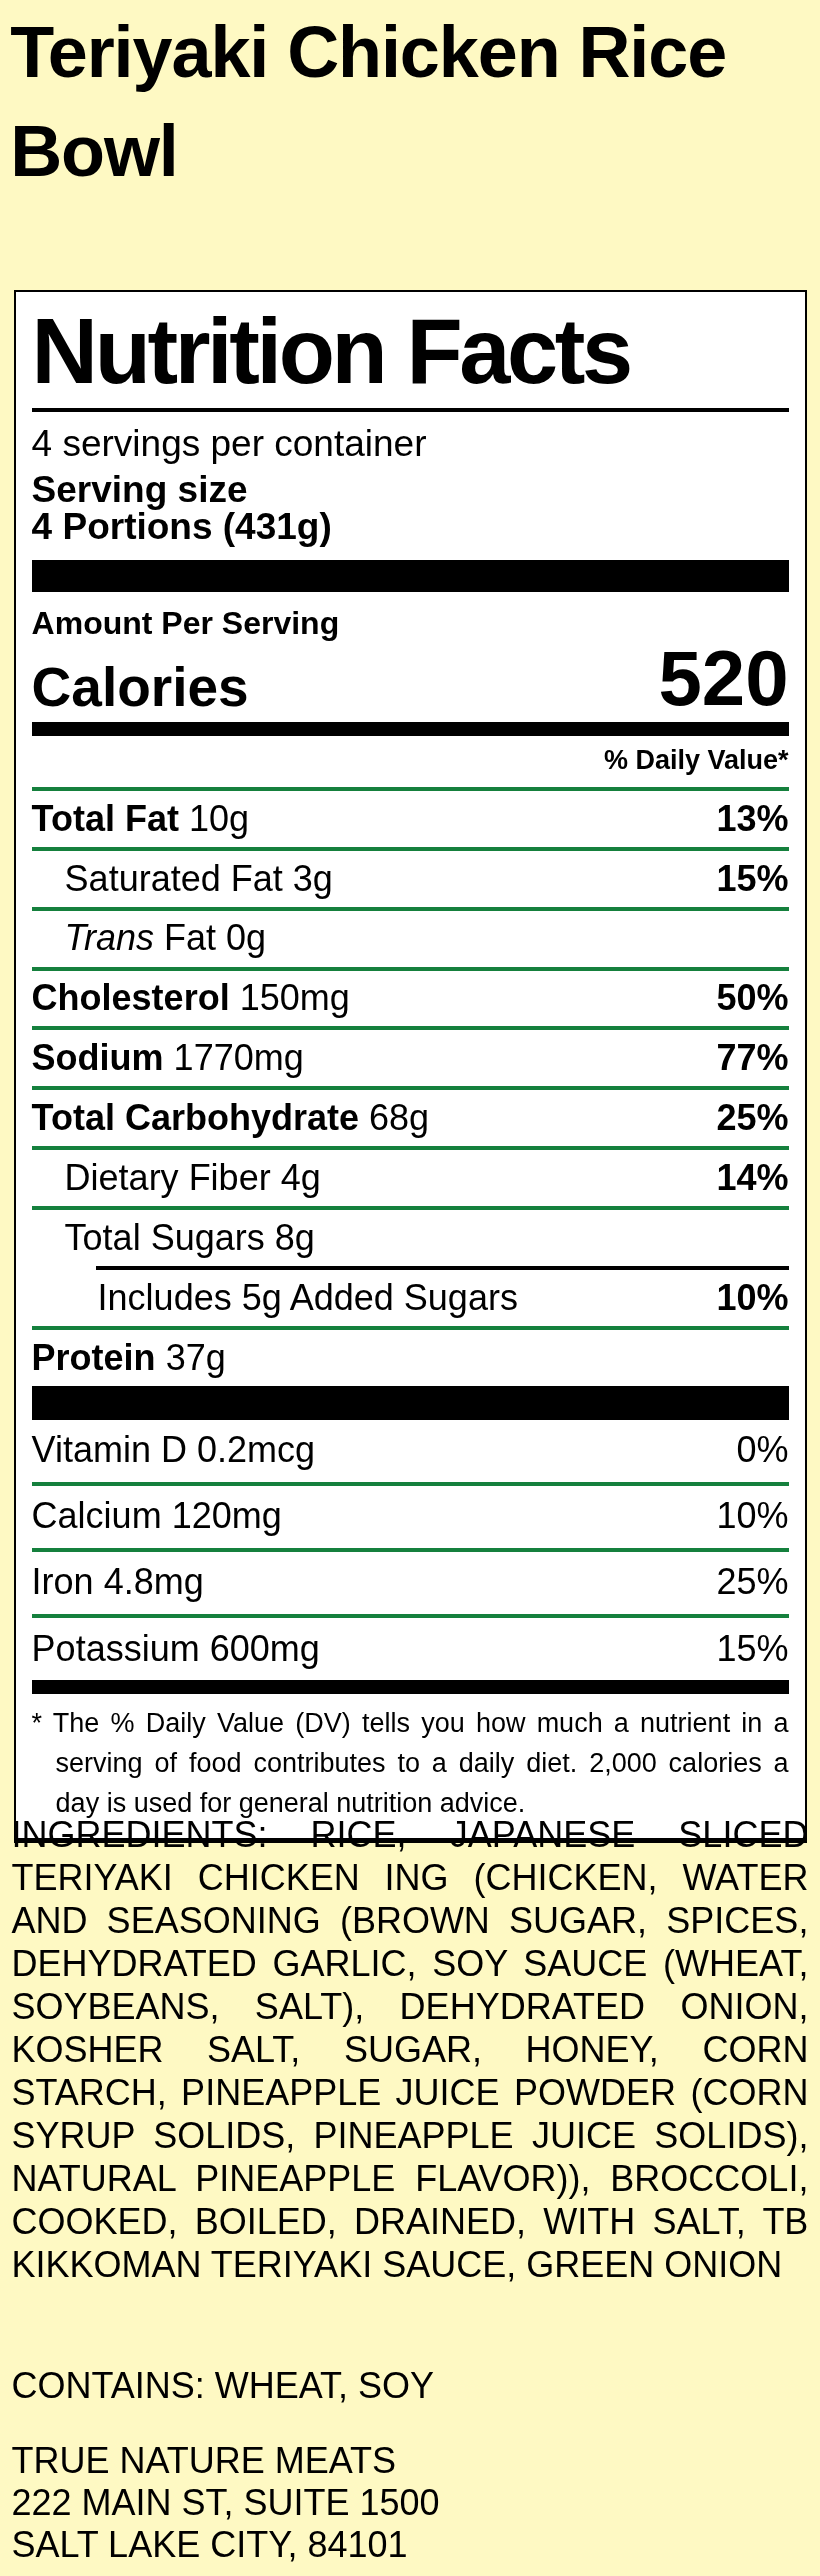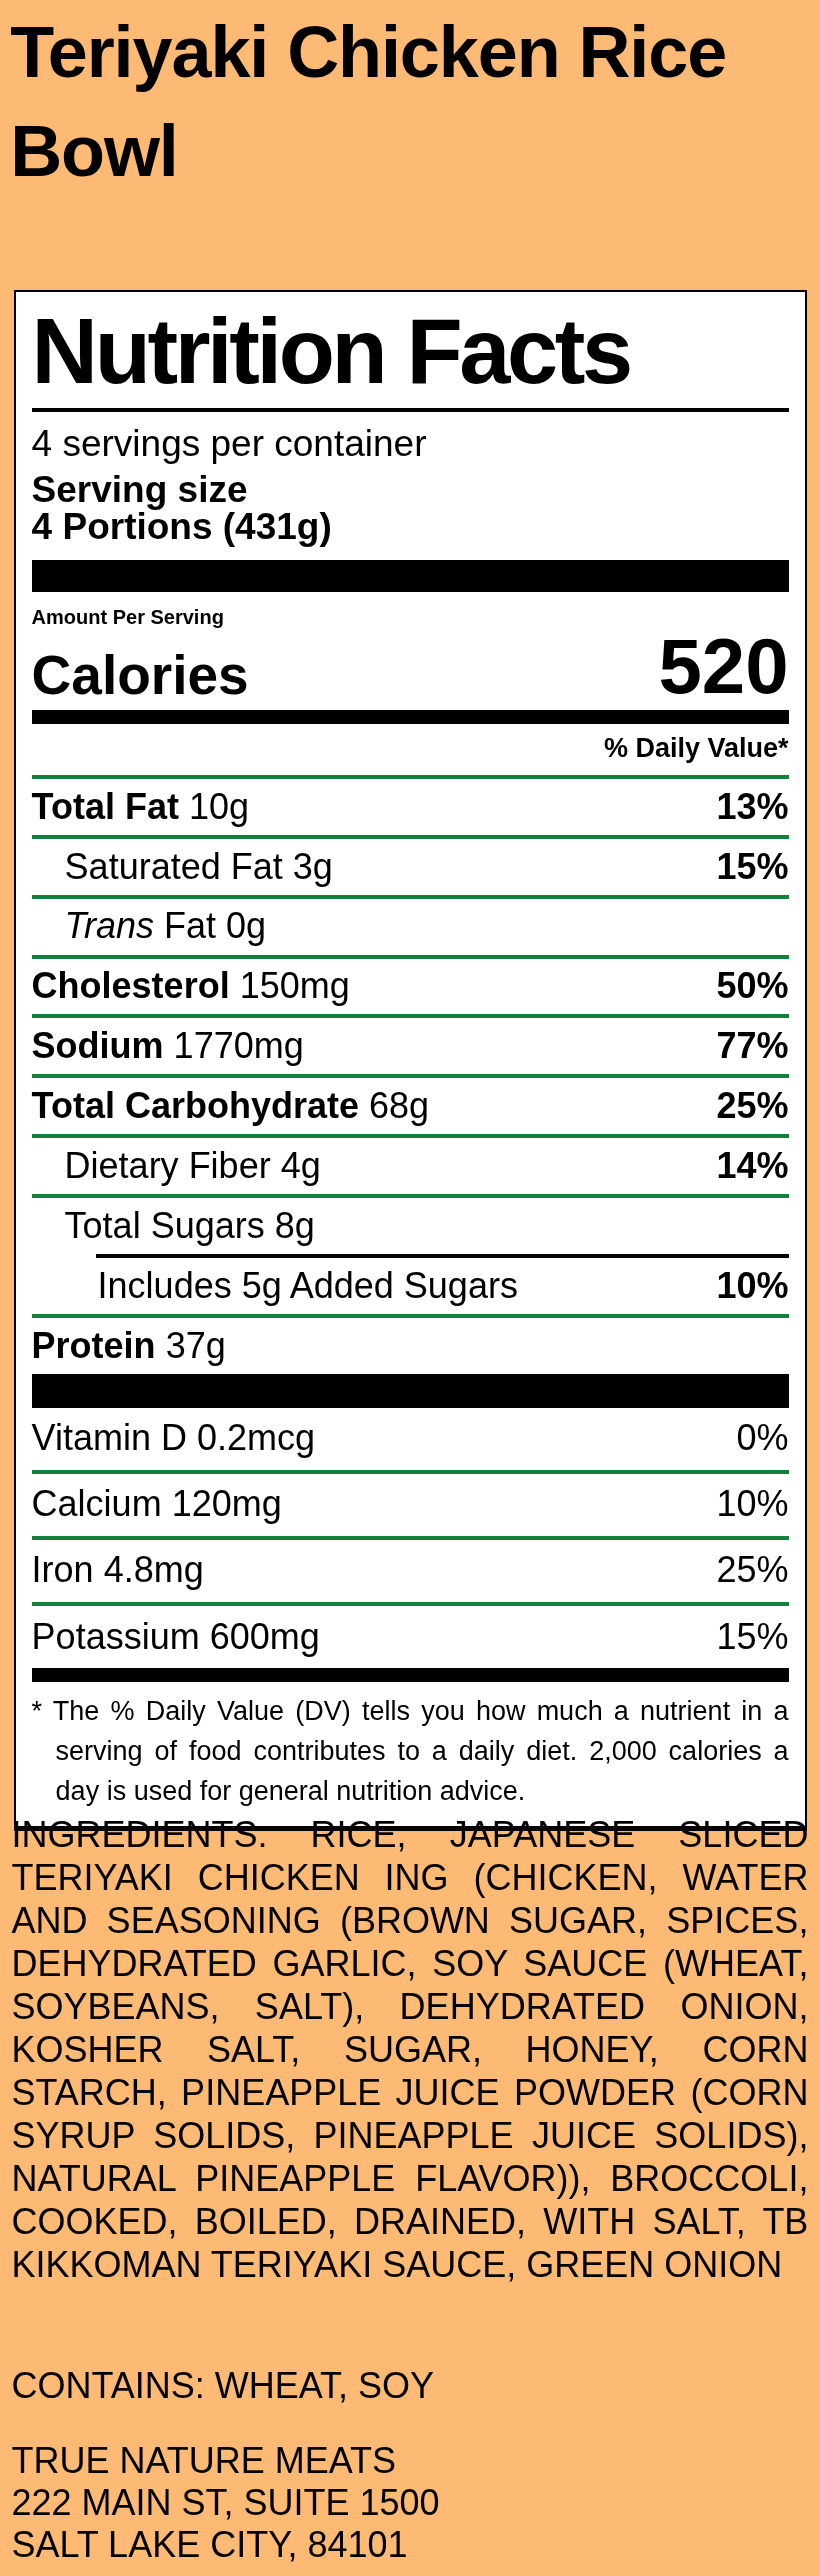--- a/index.html
+++ b/index.html
@@ -1,20 +1,20 @@
 <!DOCTYPE html>
 <html style="font-size:9px"><head>
 <meta charset="utf-8">
 <style>
   html, body { margin: 0; padding: 0; background: #ffffff; }
   .canvas {
     position: relative;
     width: 821px;
     height: 2576px;
-    background: #fdba74;
+    background: #fef9c3;
     color: #000000;
     font-family: "Liberation Sans", sans-serif;
     overflow: hidden;
   }
 
   
   .product-title {
     position: absolute;
     left: 10.2px;
     top: 3.4px;
@@ -59,21 +59,21 @@
     font-size: 37px;
     font-weight: bold;
     line-height: 1;
     padding: 4.5px 0 14.8px 0;
     flex-direction: column;
   }
   .bar-thick { height: 32px; background: #000; }
   .bar-thick2 { height: 34px; background: #000; }
   .bar-medium { height: 14px; background: #000; }
   .nf-amount-per-serving {
-    font-size: 20px;
+    font-size: 32px;
     font-weight: bold;
     line-height: 1;
     padding: 14.8px 0 0 0;
   }
   .nf-calories-row {
     display: flex;
     justify-content: space-between;
     align-items: flex-end;
     padding: 2.3px 0 6.8px 0;
   }

